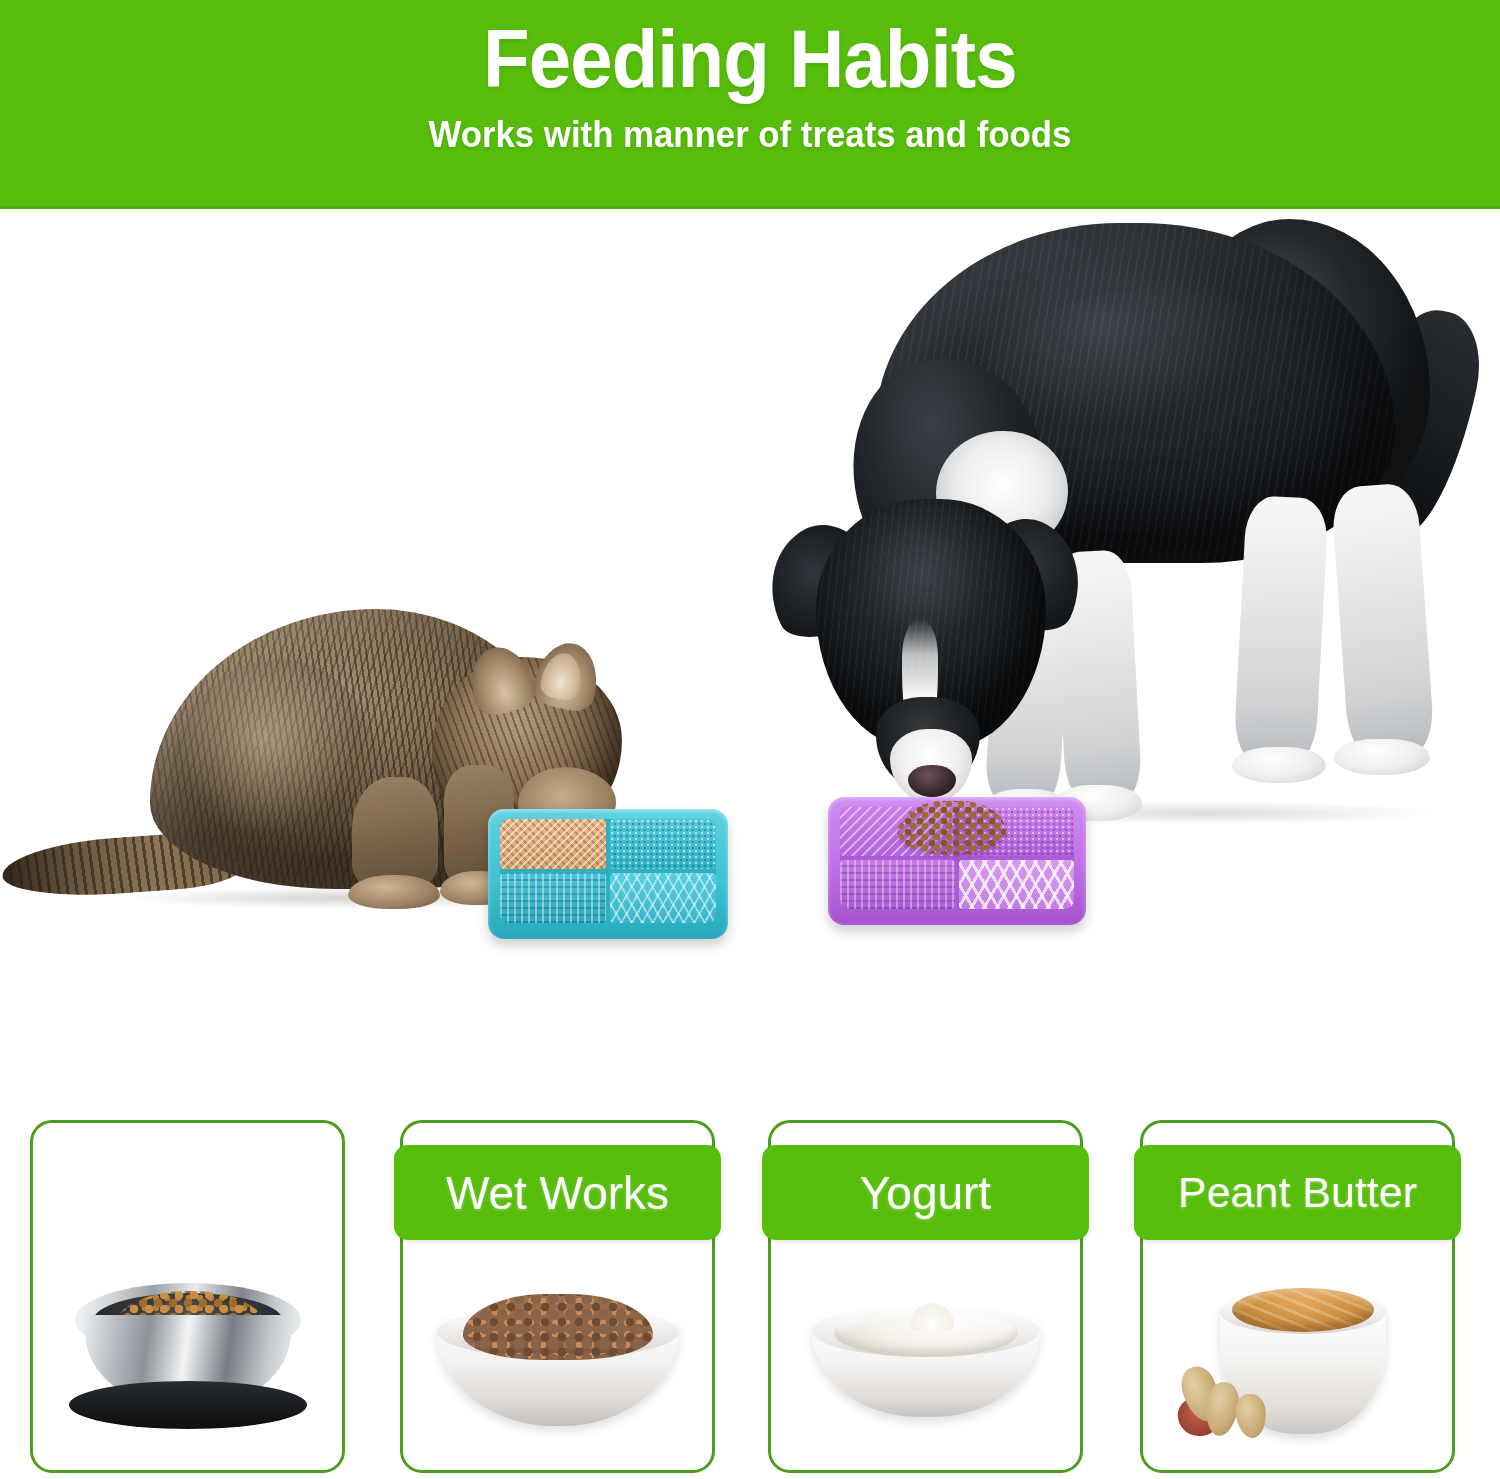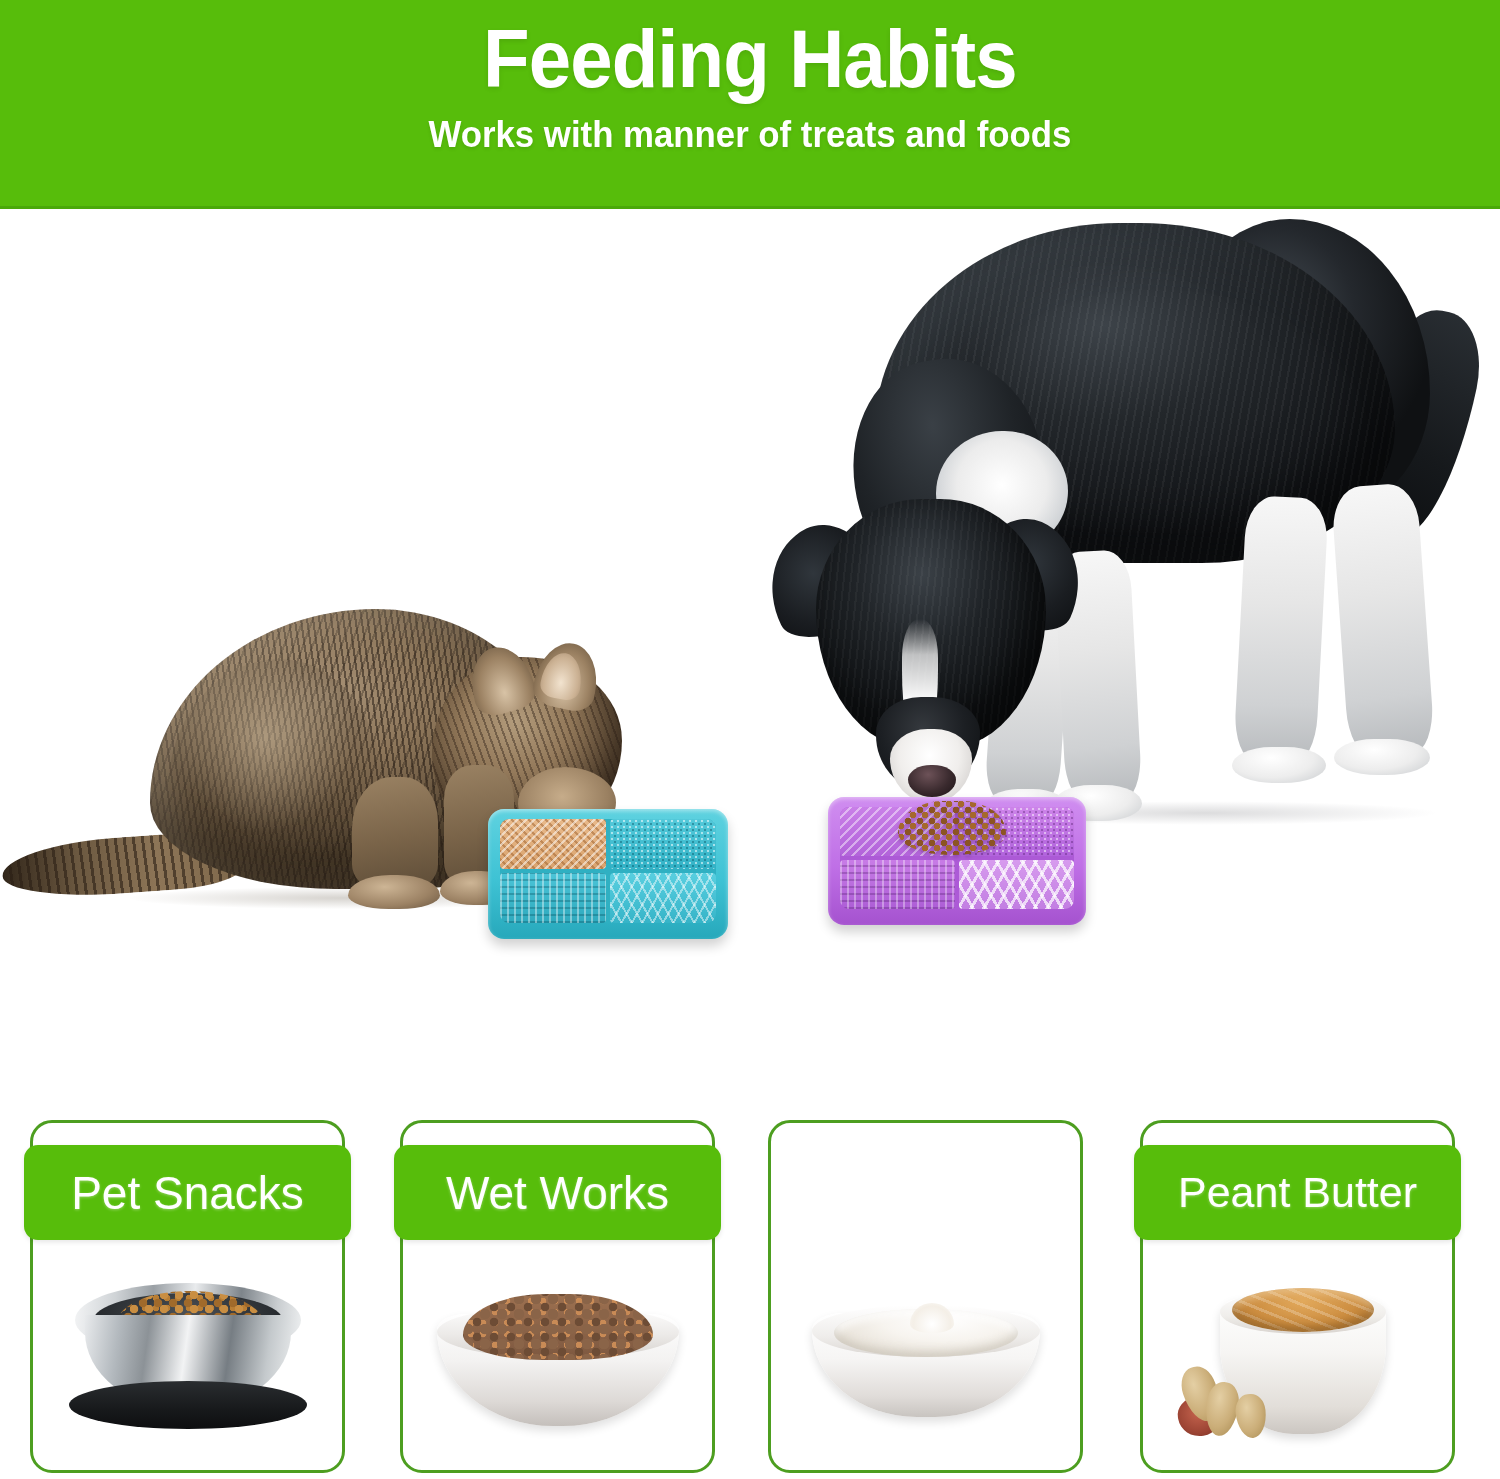--- a/index.html
+++ b/index.html
@@ -490,23 +490,20 @@
       </div>
     </div>
     <div class="kibble-pile"></div>
 
   </div>
 
   <div class="cards">
 
     <div class="card card-0">
       <div class="card-frame"></div>
-      <div class="card-label">
-        <span class="card-label-text">Pet Snacks</span>
-      </div>
       <div class="card-img">
         <div class="bowl-steel">
           <div class="rim"></div>
           <div class="cavity"></div>
           <div class="kibble"></div>
           <div class="body"></div>
           <div class="base"></div>
         </div>
       </div>
     </div>
@@ -520,20 +517,23 @@
         <div class="bowl-wet">
           <div class="dish"></div>
           <div class="rim"></div>
           <div class="food"></div>
         </div>
       </div>
     </div>
 
     <div class="card card-2">
       <div class="card-frame"></div>
+      <div class="card-label">
+        <span class="card-label-text">Yogurt</span>
+      </div>
       <div class="card-img">
         <div class="bowl-yog">
           <div class="dish"></div>
           <div class="rim"></div>
           <div class="cream"></div>
           <div class="swirl"></div>
         </div>
       </div>
     </div>
 

